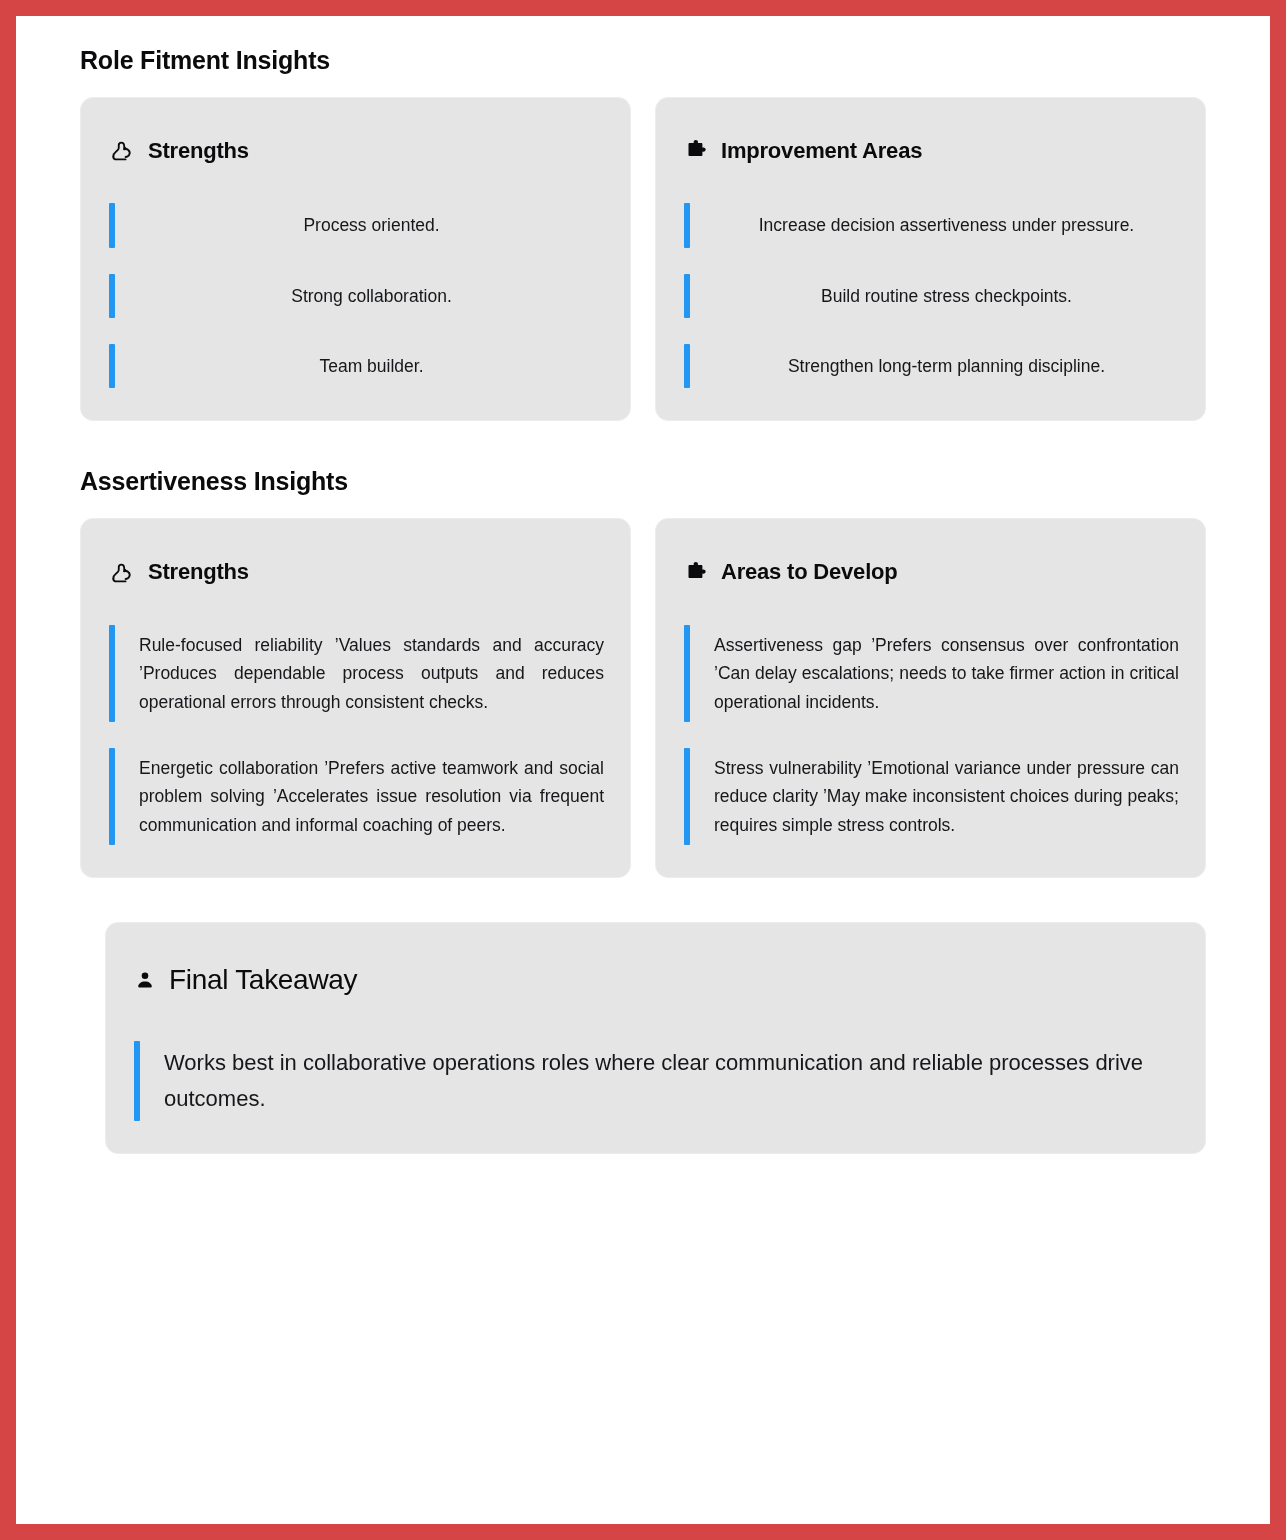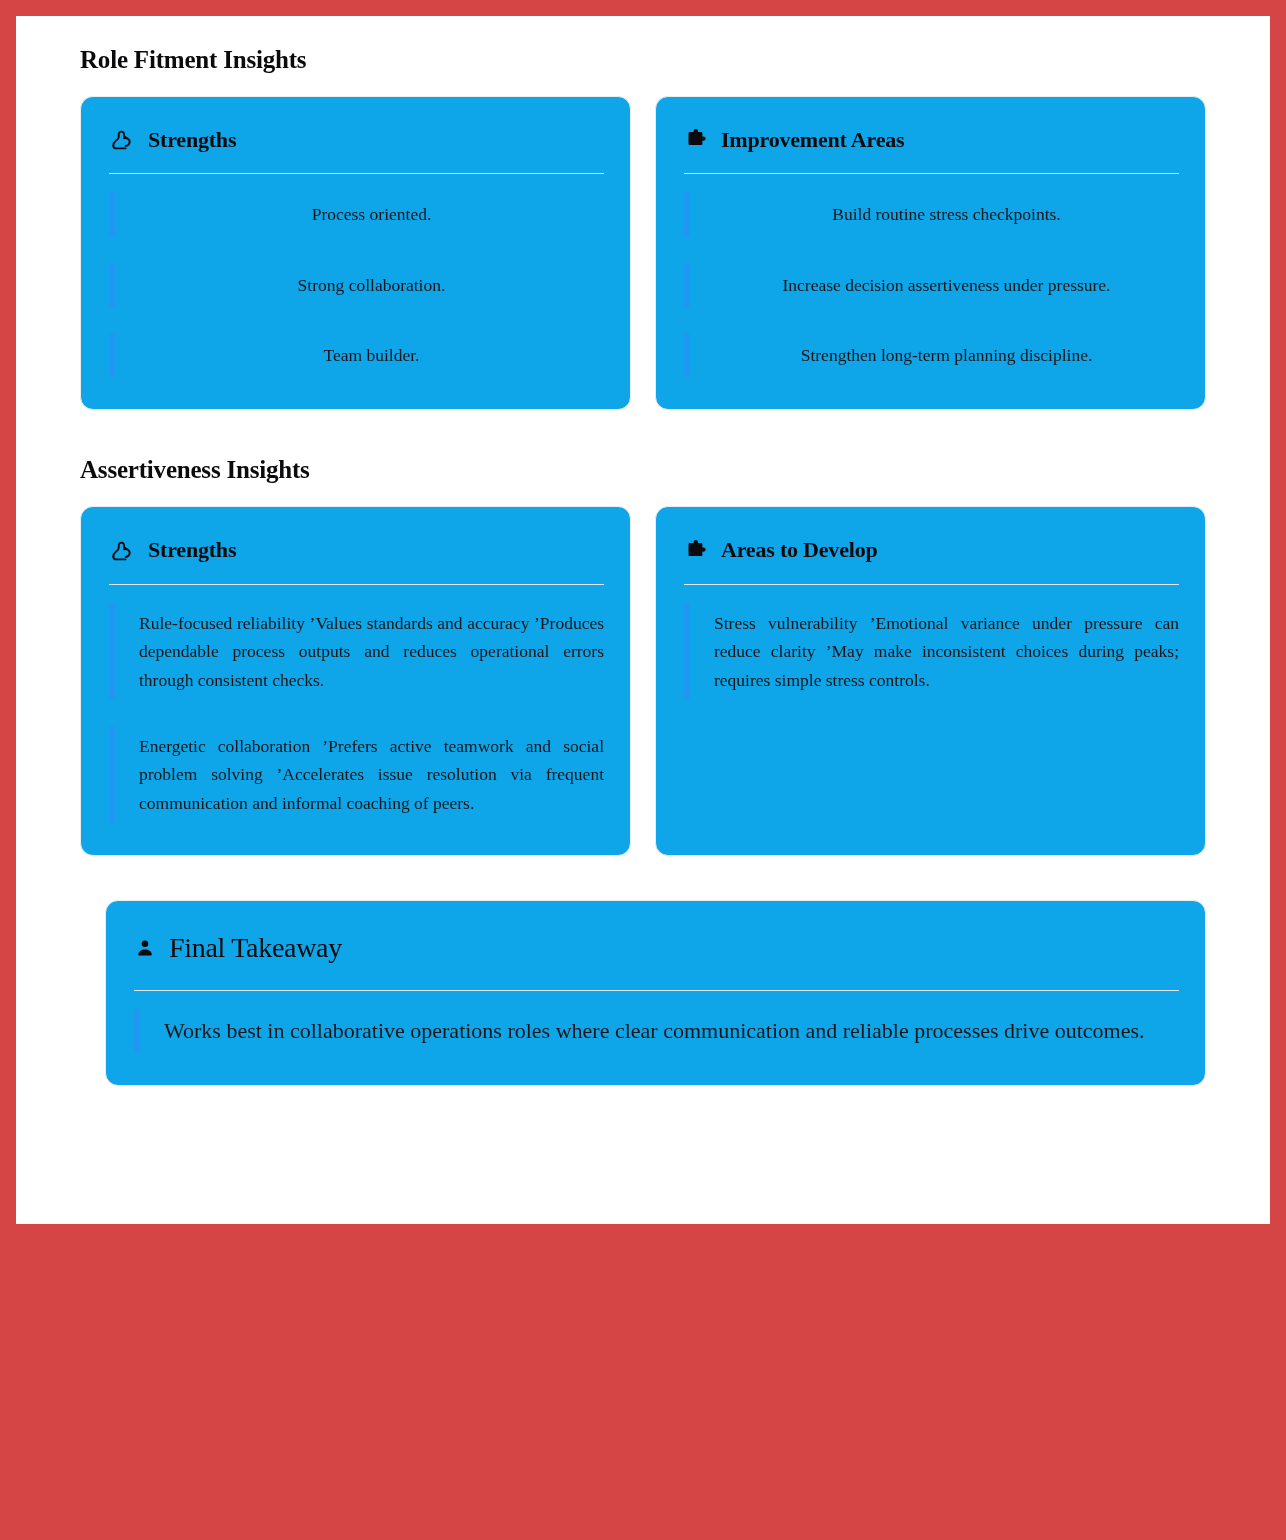--- a/index.html
+++ b/index.html
@@ -13,24 +13,23 @@
     background: #d64545;
     font-family: "Liberation Sans", sans-serif;
     overflow: hidden;
   }
 
   .page-frame {
     position: absolute;
     left: 16px;
     top: 16px;
     width: 1254px;
-    height: 1208px;
+    height: 1508px;
     background: #ffffff;
     overflow: hidden;
-    font-family: Liberation Serif, serif;
   }
 
   .content {
     padding: 30px 64px 0 64px;
   }
 
   
   .section-title {
     font-size: 25px;
     font-weight: 700;
@@ -44,24 +43,24 @@
   
   .card-row {
     display: flex;
     gap: 24px;
     align-items: stretch;
   }
 
   .card {
     flex: 1 1 0;
     min-width: 0;
-    background: #0ea5e9;
+    background: #e5e5e5;
     border: 1px solid #ebedf0;
     border-radius: 13px;
-    padding: 26px 26px 26px 28px;
+    padding: 36px 26px 26px 28px;
   }
 
   .card.full { flex: 1 1 100%; }
 
   
   .card-head {
     display: flex;
     align-items: center;
     gap: 13px;
     padding: 4px 0 0 0;
@@ -180,22 +179,22 @@
         <div class="card-head">
           <span class="head-icon">
             <svg width="24" height="24" viewBox="0 0 24 24">
               <path fill="#0b0b0d" d="M9.6 3.1c0-1.1 1-2 2.2-2s2.2.9 2.2 2c0 .4-.1.7-.3 1h3.6c.6 0 1.1.5 1.1 1.1v3.5c.3-.2.7-.3 1.1-.3 1.2 0 2.2 1 2.2 2.2s-1 2.2-2.2 2.2c-.4 0-.8-.1-1.1-.3v3.5c0 .6-.5 1.1-1.1 1.1H5.6c-.6 0-1.1-.5-1.1-1.1V5.2c0-.6.5-1.1 1.1-1.1h4.3c-.2-.3-.3-.6-.3-1z"></path>
             </svg>
           </span>
           <span class="card-head-title">Improvement Areas</span>
         </div>
         <div class="card-divider"></div>
         <ul class="bullet-list">
+          <li class="bullet-item short">Increase decision assertiveness under pressure.</li>
           <li class="bullet-item short">Build routine stress checkpoints.</li>
-          <li class="bullet-item short">Increase decision assertiveness under pressure.</li>
           <li class="bullet-item short">Strengthen long-term planning discipline.</li>
         </ul>
       </div>
     </div>
 
     <h2 class="section-title second">Assertiveness Insights</h2>
 
     <div class="card-row">
 
       <div class="card">
@@ -220,20 +219,21 @@
         <div class="card-head">
           <span class="head-icon">
             <svg width="24" height="24" viewBox="0 0 24 24">
               <path fill="#0b0b0d" d="M9.6 3.1c0-1.1 1-2 2.2-2s2.2.9 2.2 2c0 .4-.1.7-.3 1h3.6c.6 0 1.1.5 1.1 1.1v3.5c.3-.2.7-.3 1.1-.3 1.2 0 2.2 1 2.2 2.2s-1 2.2-2.2 2.2c-.4 0-.8-.1-1.1-.3v3.5c0 .6-.5 1.1-1.1 1.1H5.6c-.6 0-1.1-.5-1.1-1.1V5.2c0-.6.5-1.1 1.1-1.1h4.3c-.2-.3-.3-.6-.3-1z"></path>
             </svg>
           </span>
           <span class="card-head-title">Areas to Develop</span>
         </div>
         <div class="card-divider"></div>
         <ul class="bullet-list">
+          <li class="bullet-item"> Assertiveness gap ’Prefers consensus over confrontation ’Can delay escalations; needs to take firmer action in critical operational incidents.</li>
           <li class="bullet-item"> Stress vulnerability ’Emotional variance under pressure can reduce clarity ’May make inconsistent choices during peaks; requires simple stress controls.</li>
         </ul>
       </div>
     </div>
 
     <div class="card-row" style="margin-top:44px;margin-left:25px;">
       <div class="card full">
         <div class="card-head">
           <span class="head-icon">
             <svg width="22" height="22" viewBox="0 0 24 24">

